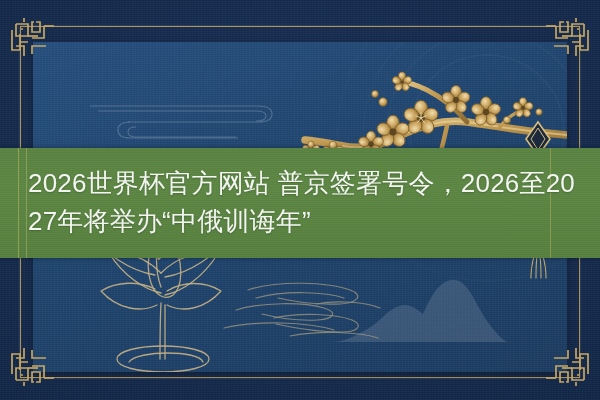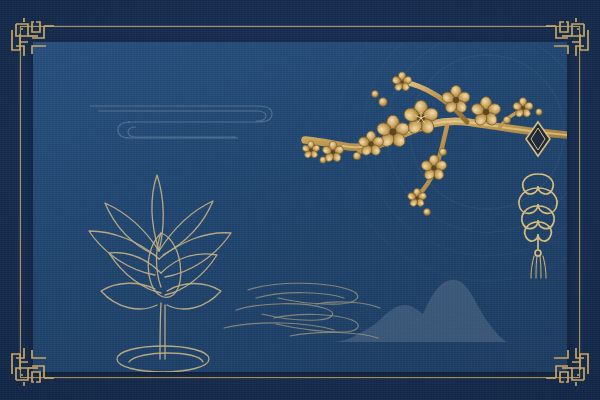--- a/index.html
+++ b/index.html
@@ -410,14 +410,20 @@
         <path d="M22 22 H34 V10"></path>
         <path d="M18 20 H28"></path>
         <path d="M10 26 V18"></path>
         <path d="M6 30 H14 V40"></path>
         <path d="M34 10 H44"></path>
         <path d="M22 38 V30 H36"></path>
       </g>
     </svg>
   </span>
 
+  <div class="title-band">
+    <span class="band-stripe s1"></span>
+    <span class="band-stripe s2"></span>
+    <span class="band-stripe s3"></span>
+    <div class="title-text">2026世界杯官方网站 普京签署号令，2026至2027年将举办“中俄训诲年”</div>
+  </div>
 
 </div>
 
 </body></html>

